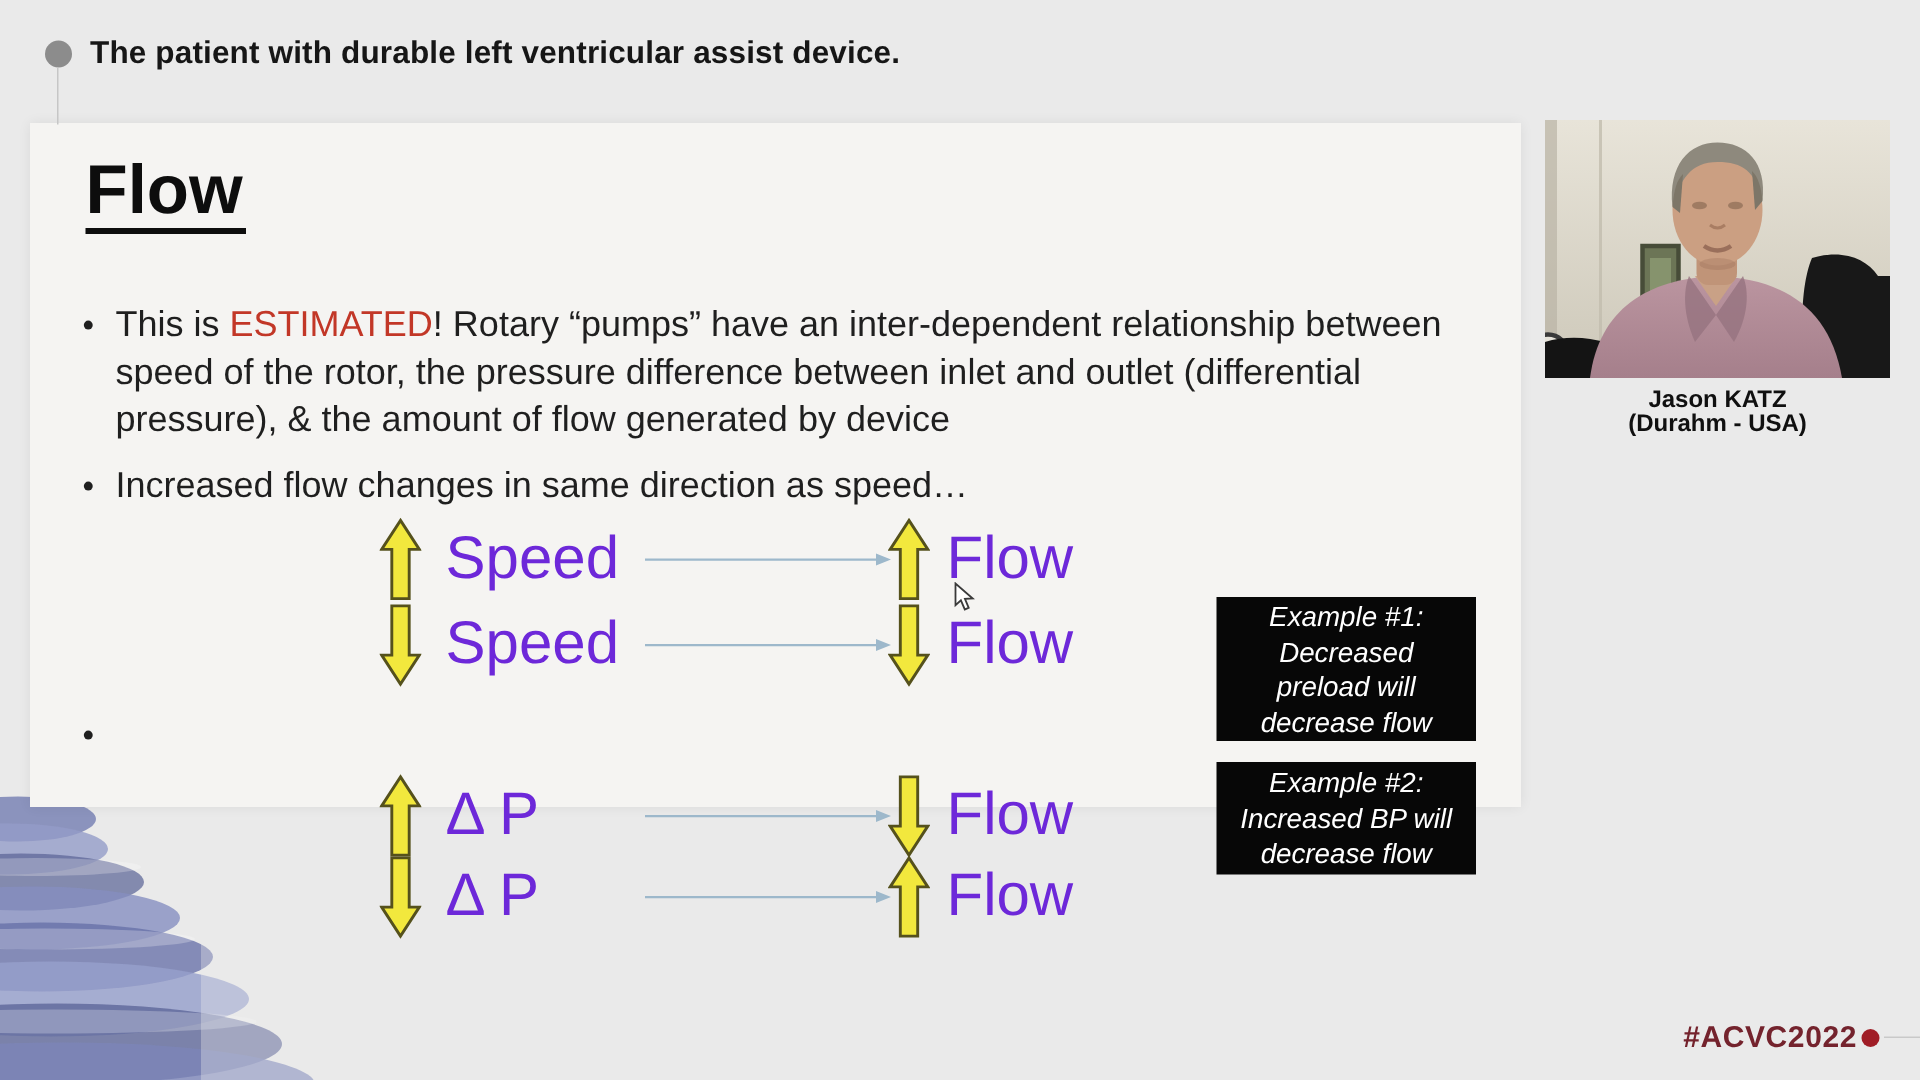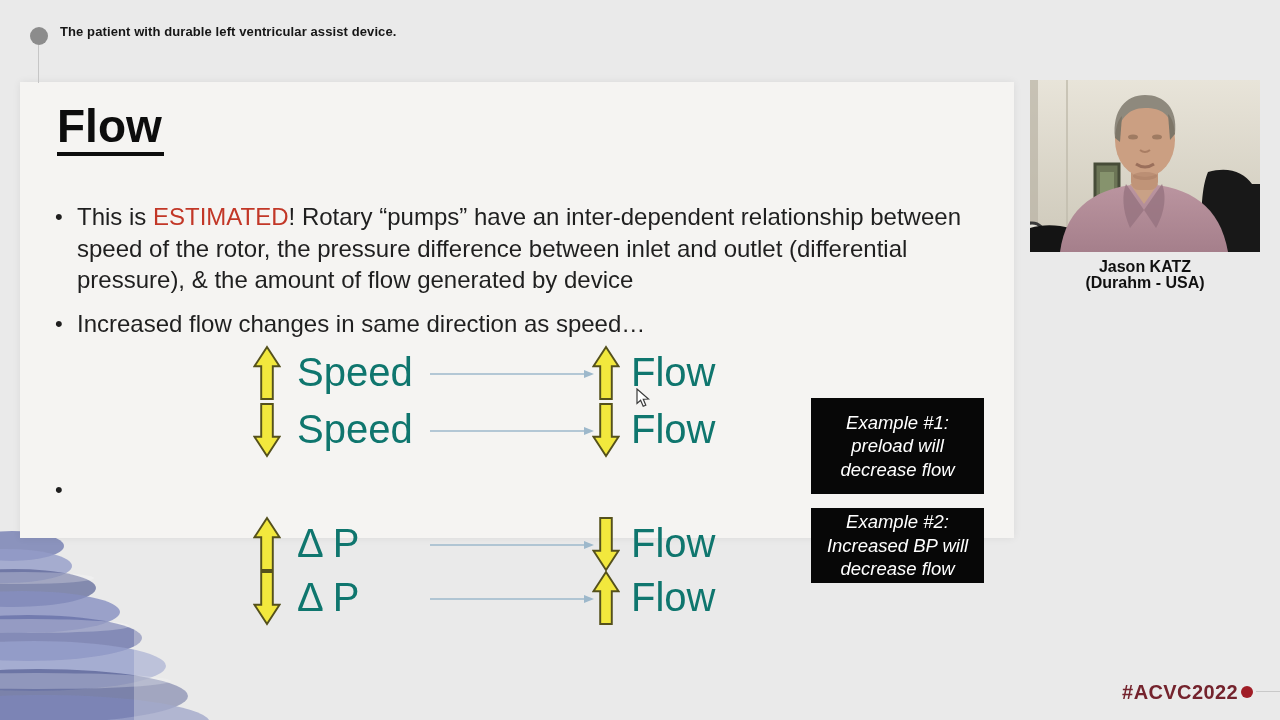--- a/index.html
+++ b/index.html
@@ -7,21 +7,21 @@
     position:relative; width:1280px; height:720px; overflow:hidden;
     background:#eaeaea;
     font-family:"Liberation Sans","DejaVu Sans",sans-serif;
   }
   .abs { position:absolute; }
 
   
   .header-dot { left:30px; top:27px; width:18px; height:18px; border-radius:50%;
     background:#8c8c8c; z-index:4; }
   .header-line { left:38px; top:45px; width:1px; height:38px; background:#c6c6c6; z-index:4; }
-  .header-title { left:60px; top:24px; font-size:13px; font-weight:bold; color:#161616;
+  .header-title { left:60px; top:24px; font-size:21px; font-weight:bold; color:#161616;
     letter-spacing:0.1px; z-index:4; }
 
   
   .decor { left:-6px; top:518px; z-index:1; }
 
   
   .slide { left:20px; top:82px; width:994px; height:456px; background:#f5f4f2;
     box-shadow:0 0 8px rgba(0,0,0,0.07); z-index:2; }
   .slide-title { left:37px; top:20px; font-size:46px; font-weight:bold; color:#0d0d0d;
     line-height:1.05; border-bottom:4px solid #0d0d0d; padding:0 2px 2px 0; }
@@ -32,21 +32,21 @@
   .b3 { left:57px; top:392px; width:892px; }
   .hl-red { font-weight:normal; }
 
   
   .row { left:0; width:994px; height:56px; }
   .r1 { top:263px; } .r2 { top:320px; } .r3 { top:434px; } .r4 { top:488px; }
   .block-arrow { position:absolute; width:28px; height:56px; top:0; }
   .block-arrow svg { display:block; }
   .block-arrow[data-dir="down"] svg { transform:rotate(180deg); }
   .la { left:233px; } .ra { left:572px; }
-  .arrow-label { position:absolute; top:3px; font-size:40px; line-height:48px; color:#0f766e; }
+  .arrow-label { position:absolute; top:3px; font-size:40px; line-height:48px; color:#6d28d9; }
   .ll { left:277px; } .rl { left:611px; }
   .conn { position:absolute; left:408px; top:21px; }
 
   
   .example { left:791px; width:173px; background:#070707; color:#ffffff;
     font-style:italic; text-align:center; font-size:18.5px; line-height:23.5px;
     display:flex; flex-direction:column; justify-content:center; }
   .ex1 { top:316px; height:96px; }
   .ex2 { top:426px; height:75px; }
 
@@ -190,20 +190,21 @@
       <span class="block-arrow ra" data-dir="up">
         <svg width="28" height="56" viewBox="0 0 28 58">
             <path d="M14 2 L27 22 L20 22 L20 56 L8 56 L8 22 L1 22 Z" fill="#f2e83d" stroke="#55511c" stroke-width="2"></path>
           </svg>
       </span>
       <span class="arrow-label rl">Flow</span>
     </div>
 
     <div class="abs example ex1">
       <div>Example #1:</div>
+      <div>Decreased</div>
       <div>preload will</div>
       <div>decrease flow</div>
     </div>
     <div class="abs example ex2">
       <div>Example #2:</div>
       <div>Increased BP will</div>
       <div>decrease flow</div>
     </div>
   </div>
 

